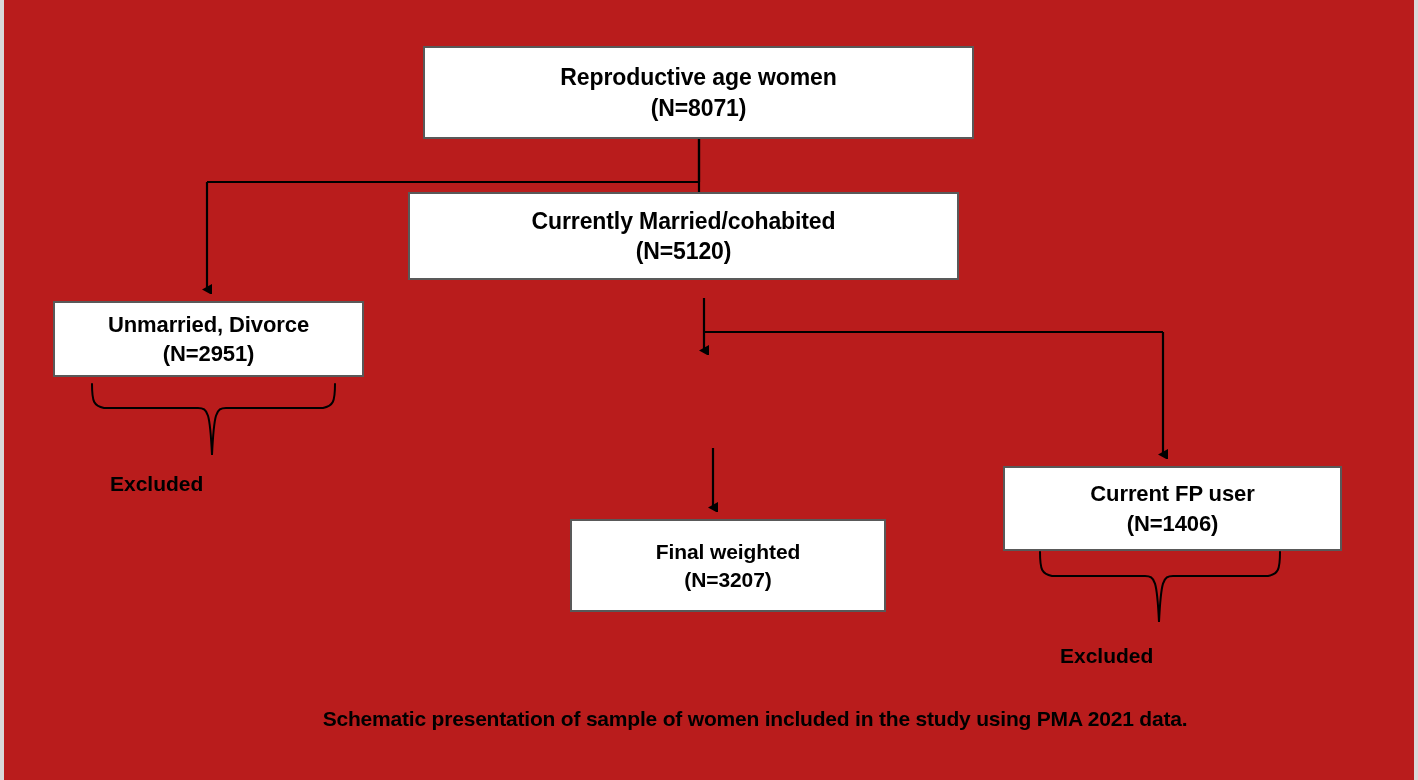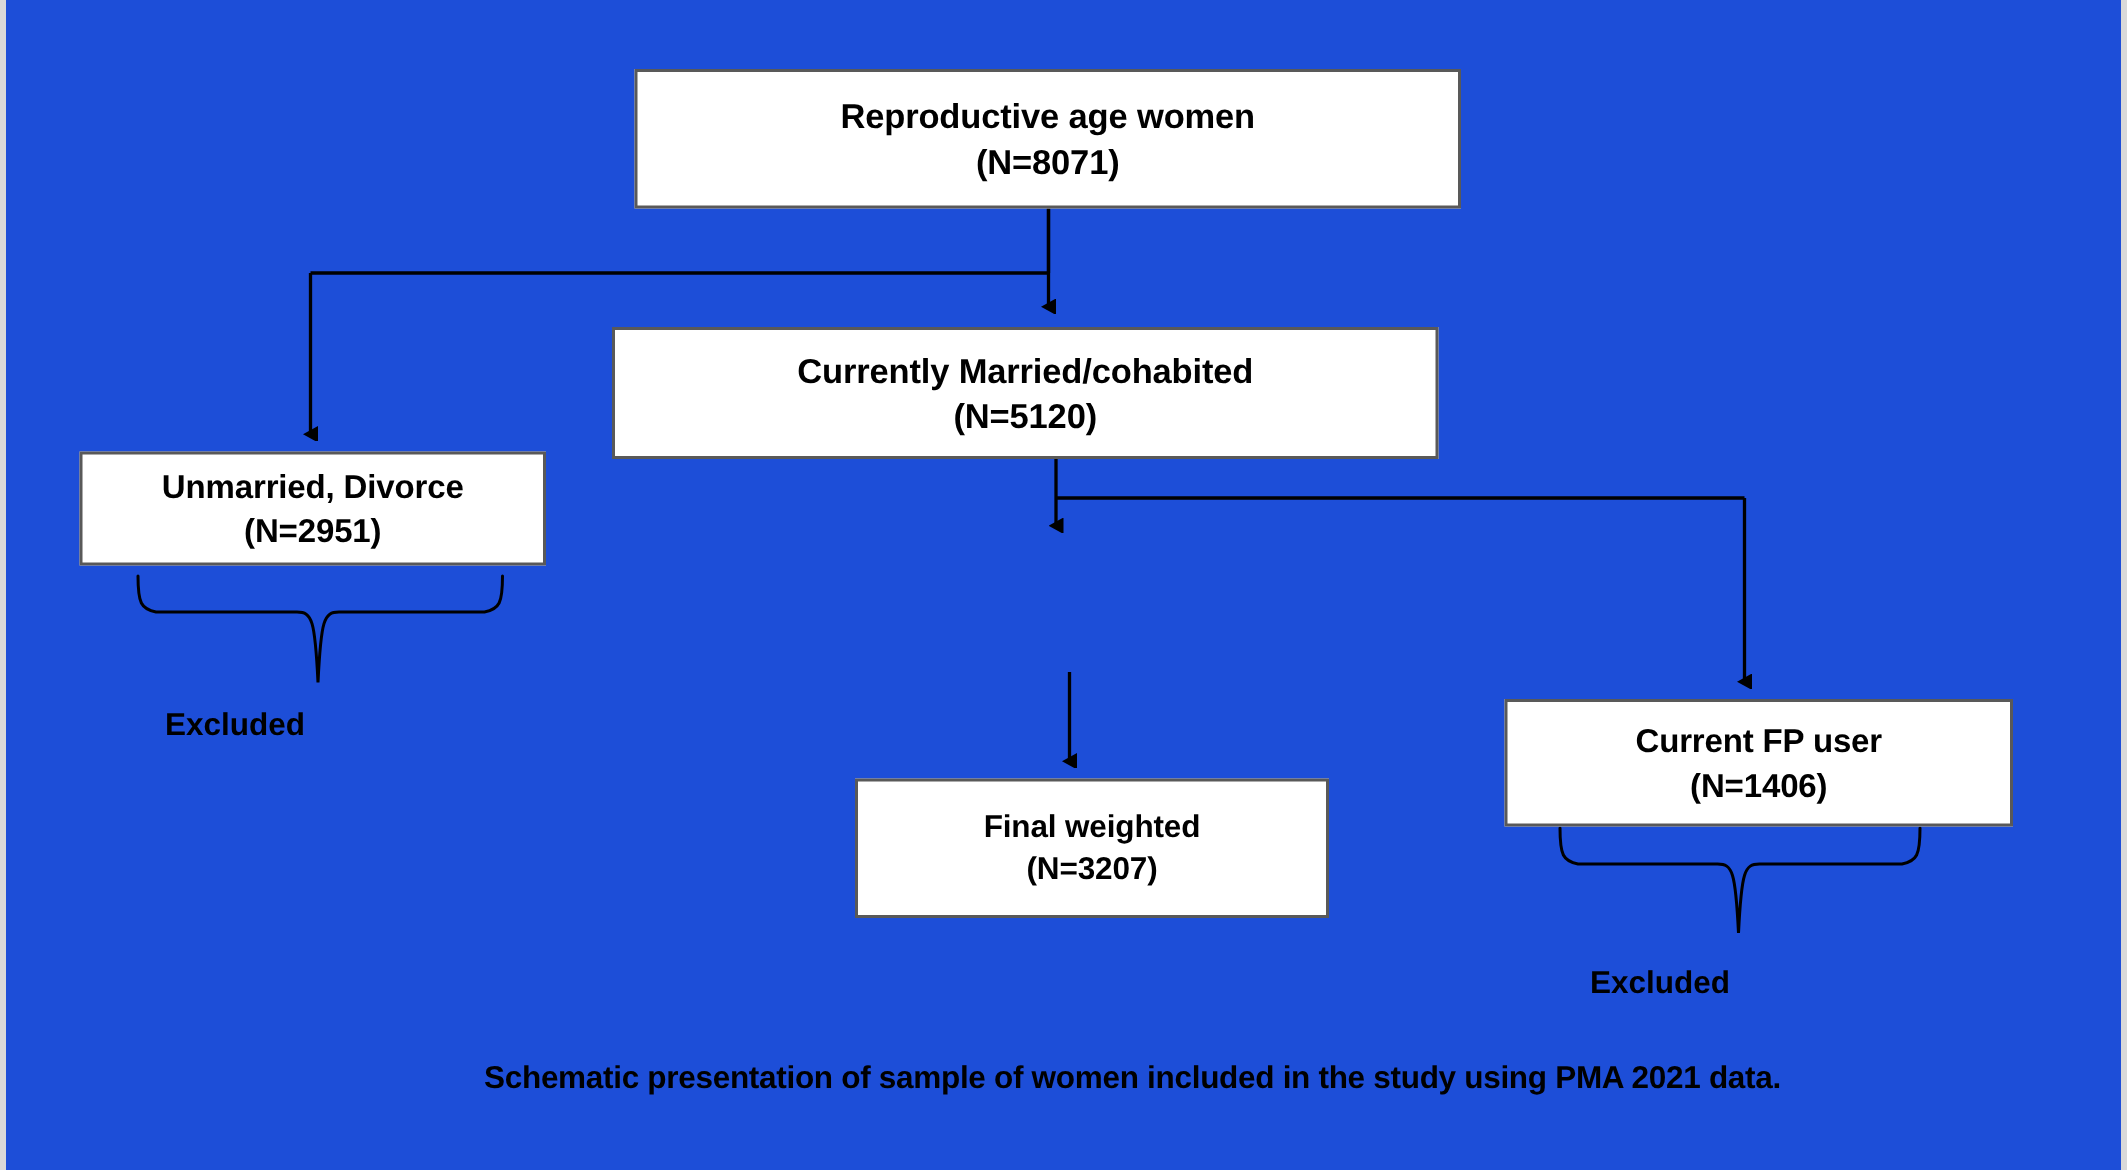--- a/index.html
+++ b/index.html
@@ -7,21 +7,21 @@
     padding: 0;
     background: #ffffff;
   }
   body {
     font-family: "Liberation Sans", sans-serif;
   }
   #canvas {
     position: relative;
     width: 1418px;
     height: 780px;
-    background: #1d4ed8;
+    background: #b91c1c;
     overflow: hidden;
   }
   .edge-bar-left {
     position: absolute;
     left: 0;
     top: 0;
     width: 4px;
     height: 780px;
     background: #d9d9d9;
   }
@@ -49,21 +49,21 @@
     letter-spacing: -0.1px;
   }
   .node .line1 { display: block; }
   .node .line2 { display: block; }
 
   #node-reproductive {
     left: 423px; top: 46px; width: 551px; height: 93px;
     font-size: 23px;
   }
   #node-married {
-    left: 408px; top: 218px; width: 551px; height: 88px;
+    left: 408px; top: 192px; width: 551px; height: 88px;
     font-size: 23px;
   }
   #node-unmarried {
     left: 53px; top: 301px; width: 311px; height: 76px;
     font-size: 22px;
   }
   #node-unweighted {
     left: 557px; top: 362px; width: 316px; height: 86px;
     font-size: 21px;
   }

